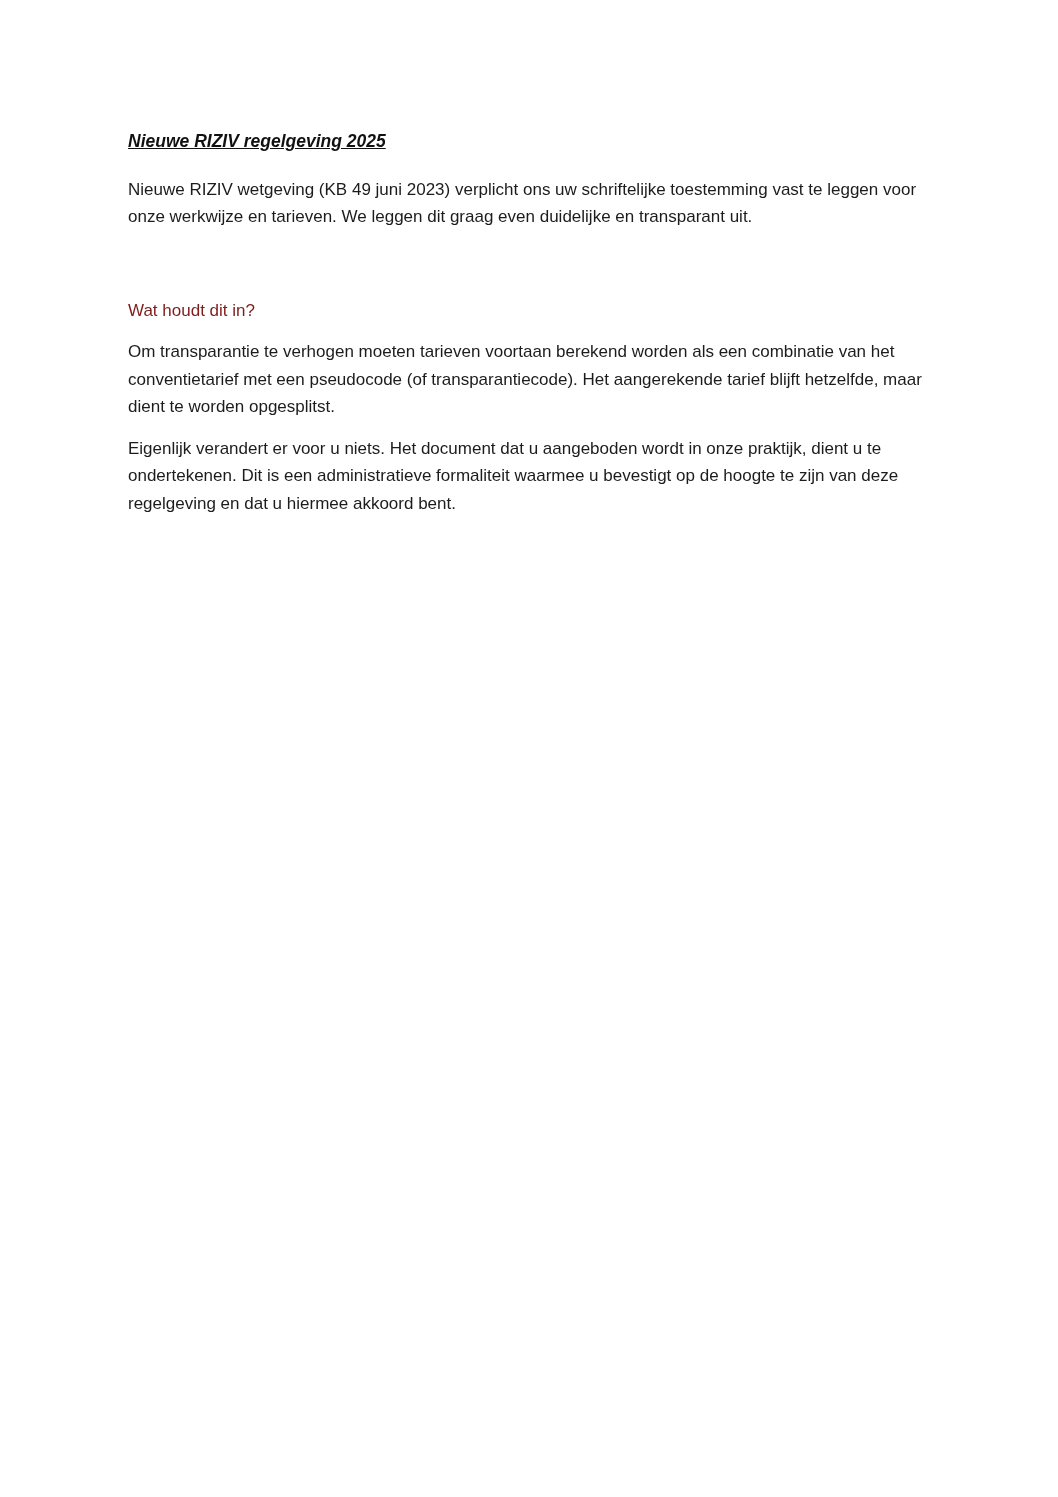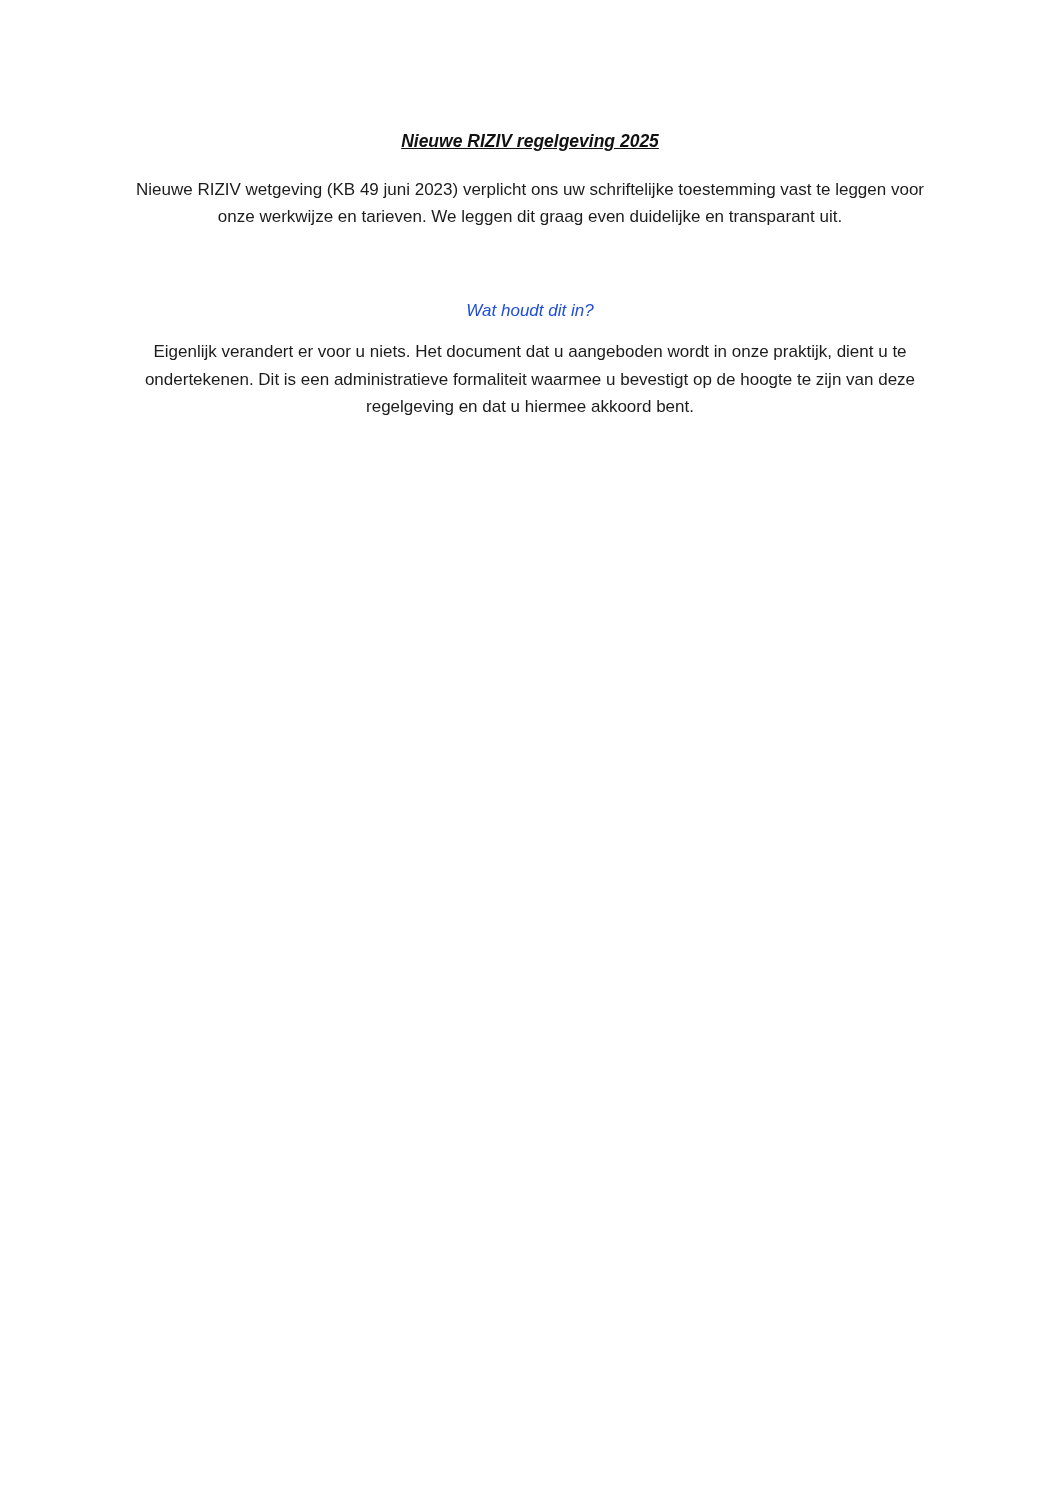--- a/index.html
+++ b/index.html
@@ -13,21 +13,20 @@
     font-family: "Liberation Sans", sans-serif;
     color: #1c1c1c;
     overflow: hidden;
   }
   .page {
     box-sizing: border-box;
     width: 1058px;
     height: 1497px;
     padding: 130px 126px 0 128px;
     background: #ffffff;
-    text-align: center;
   }
   .doc-heading {
     font-size: 17.5px;
     font-weight: bold;
     font-style: italic;
     text-decoration: underline;
     margin: 0 0 22px 0;
     line-height: 1.35;
     color: #111111;
   }
@@ -35,38 +34,38 @@
     font-size: 17px;
     line-height: 27.5px;
     margin: 0 0 14px 0;
     max-width: 806px;
     color: #1c1c1c;
   }
   .spacer-paragraph {
     height: 52px;
   }
   .subheading {
-    font-style: italic;
     font-size: 17px;
     line-height: 27.5px;
     margin: 0 0 14px 0;
-    color: #1d4ed8;
+    color: #7f1d1d;
   }
 </style>
 </head>
 <body>
 
 <div class="page">
 
   <h1 class="doc-heading">Nieuwe RIZIV regelgeving 2025</h1>
 
   <p class="para">Nieuwe RIZIV wetgeving (KB 49 juni 2023) verplicht ons uw schriftelijke toestemming vast te leggen voor onze werkwijze en tarieven. We leggen dit graag even duidelijke en transparant uit.</p>
 
   <div class="spacer-paragraph"></div>
 
   <p class="subheading">Wat houdt dit in?</p>
 
+  <p class="para">Om transparantie te verhogen moeten tarieven voortaan berekend worden als een combinatie van het conventietarief met een pseudocode (of transparantiecode). Het aangerekende tarief blijft hetzelfde, maar dient te worden opgesplitst.</p>
 
 
   <p class="para">Eigenlijk verandert er voor u niets. Het document dat u aangeboden wordt in onze praktijk, dient u te ondertekenen. Dit is een administratieve formaliteit waarmee u bevestigt op de hoogte te zijn van deze regelgeving en dat u hiermee akkoord bent.</p>
 
 
 </div>
 
 </body></html>

